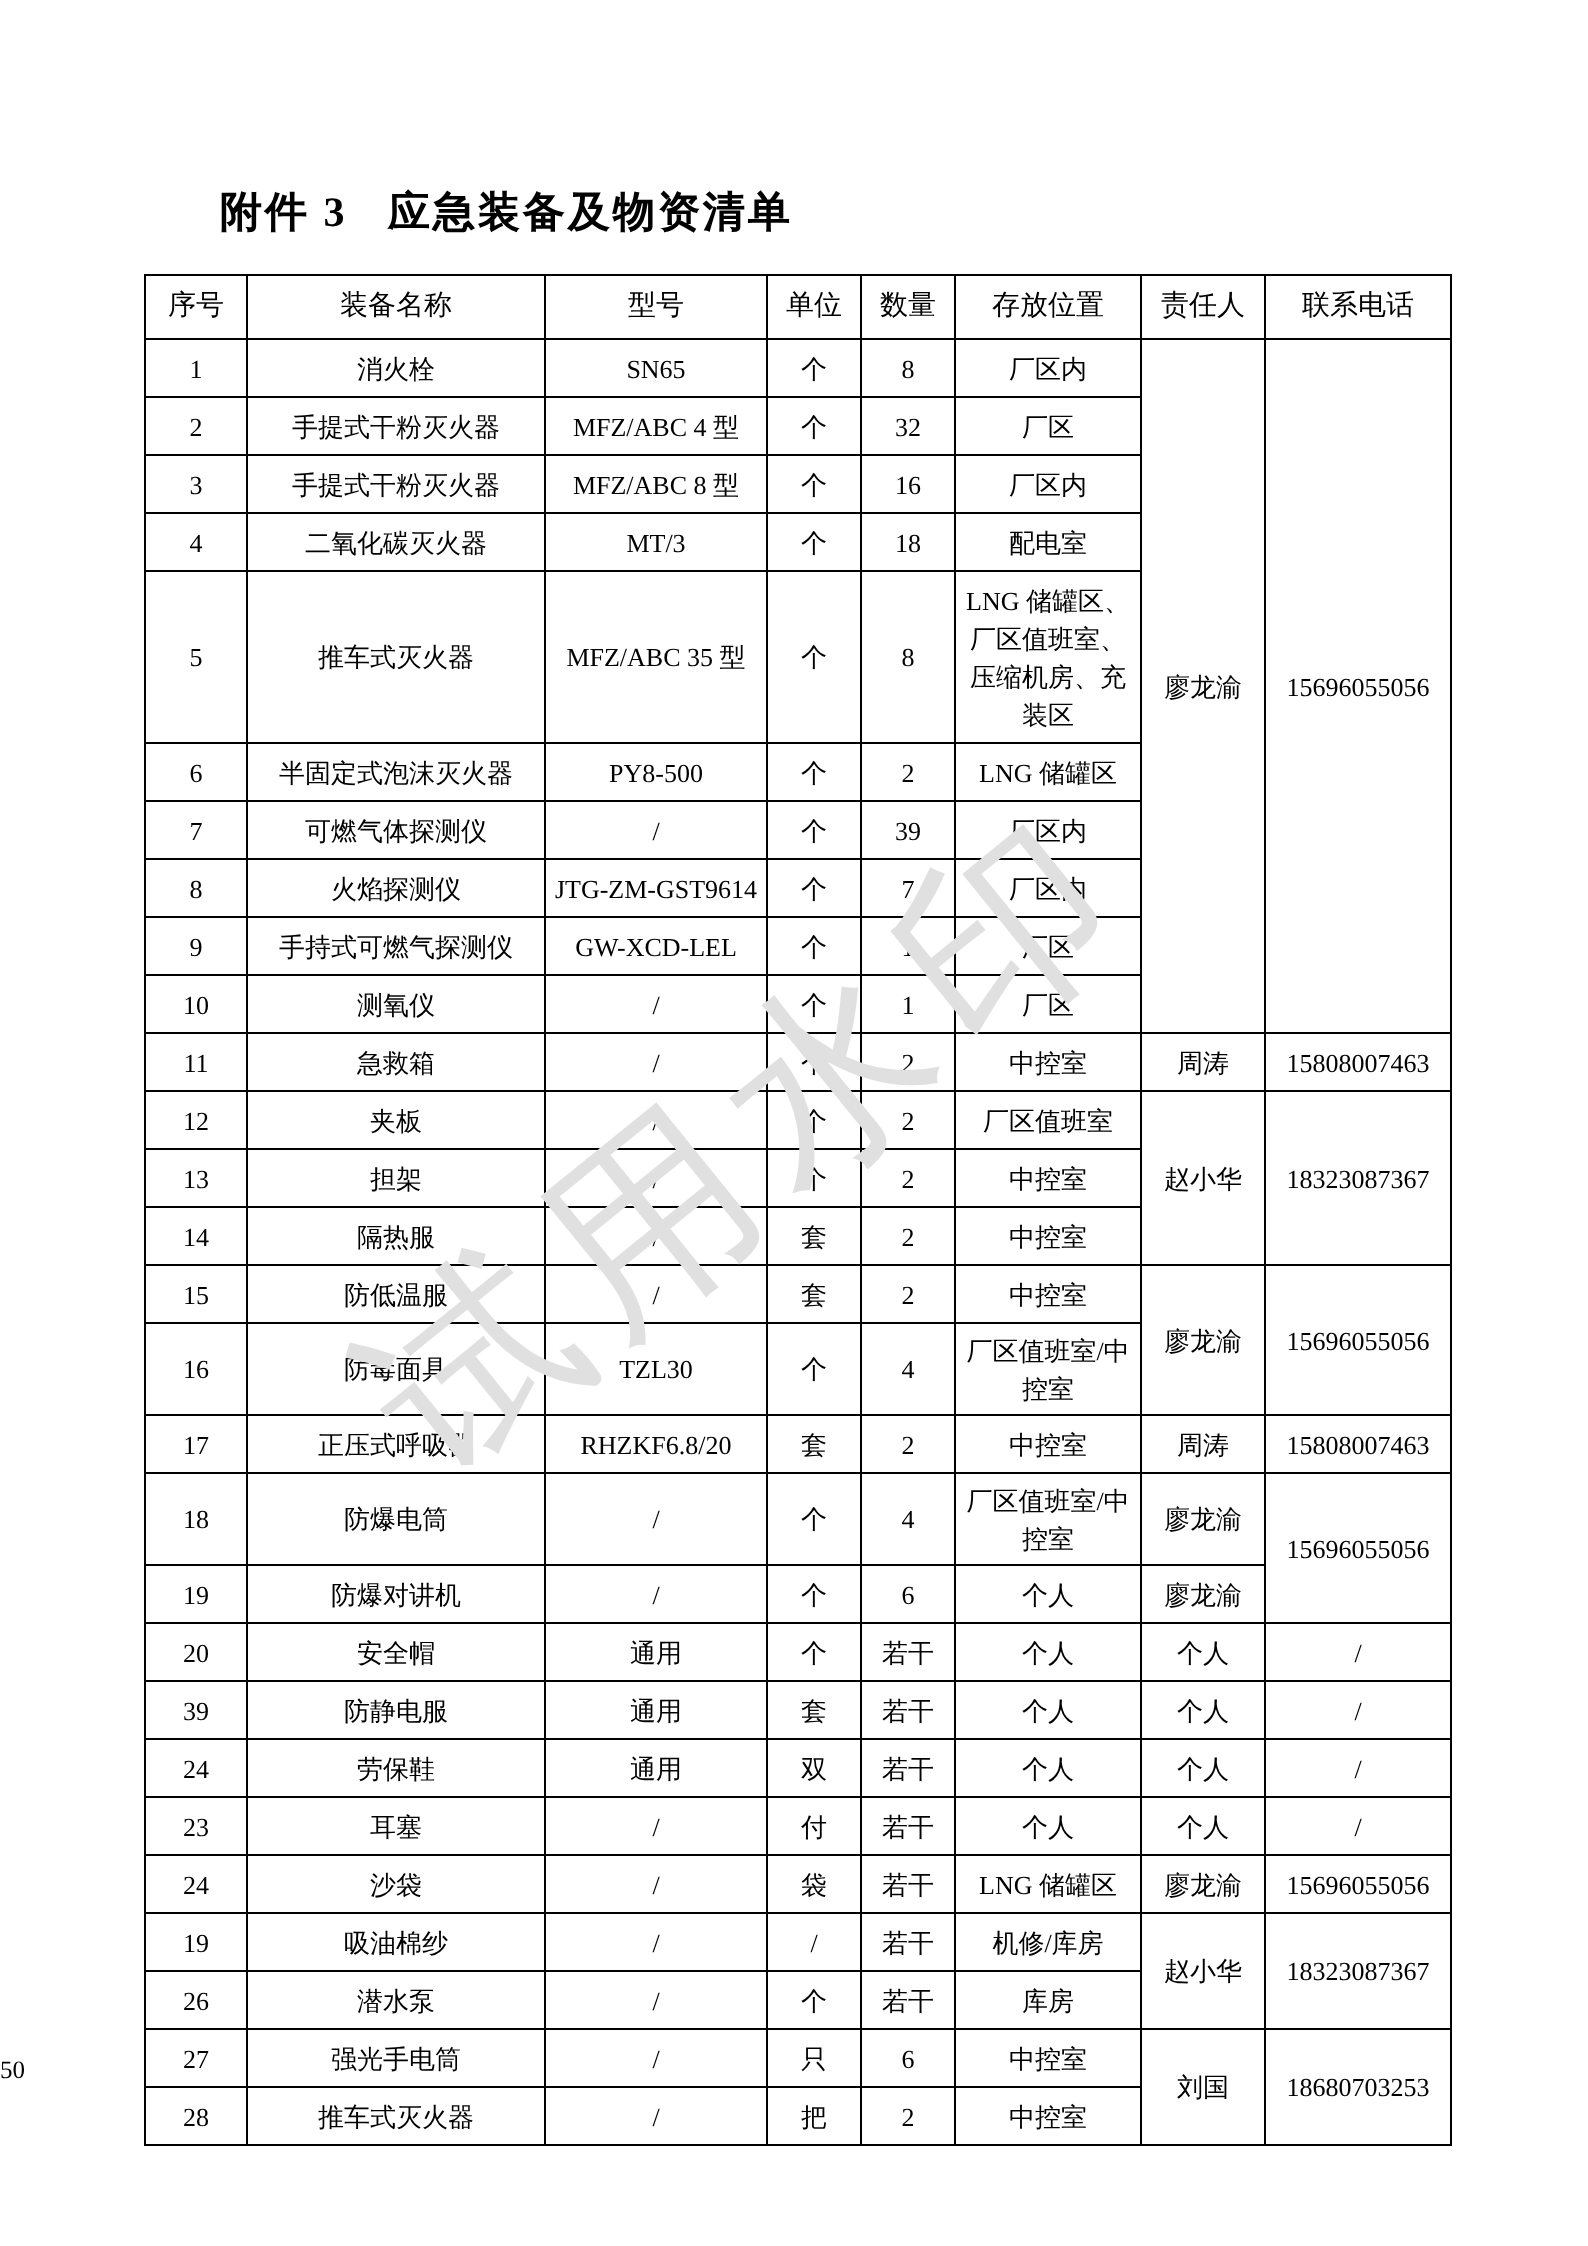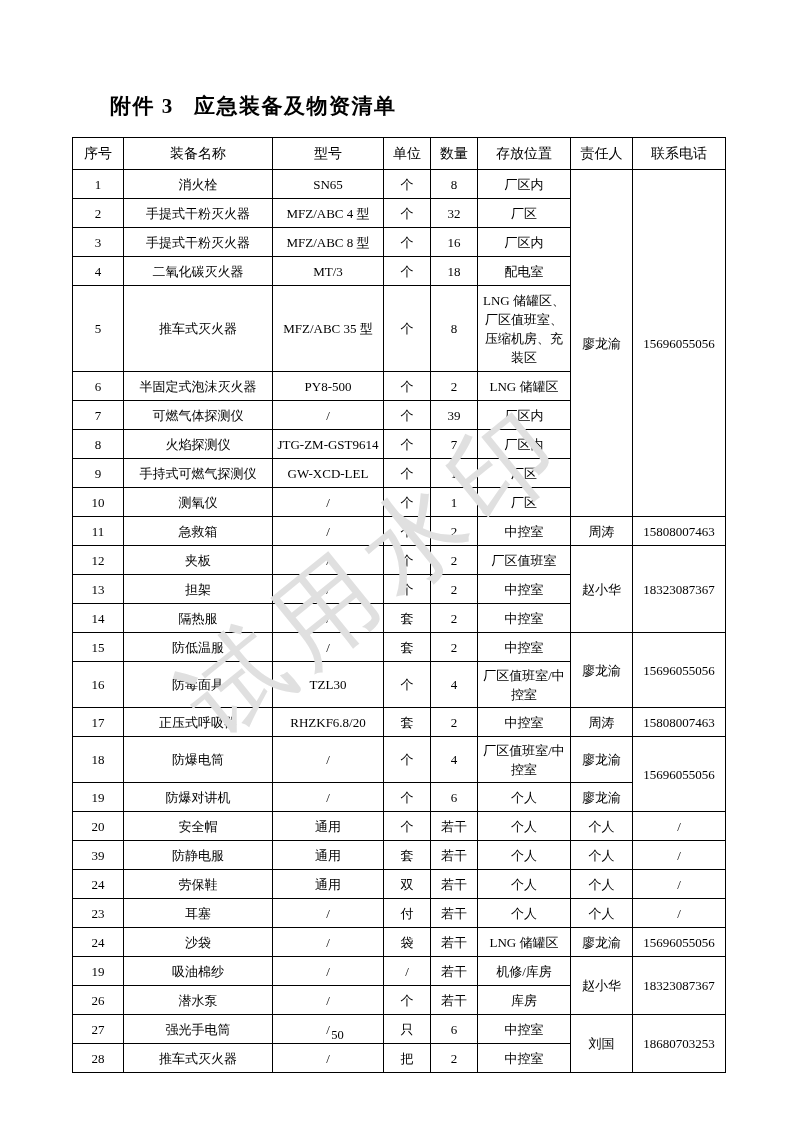--- a/index.html
+++ b/index.html
@@ -21,21 +21,21 @@
   table.equip td{
     border:1px solid #000;text-align:center;vertical-align:middle;
     font-size:13px;line-height:19px;padding:2px 3px;height:24px;
     overflow:hidden;word-break:break-all;
   }
   table.equip tr.hdr td{
     font-weight:normal;height:27px;font-size:14px;
   }
   .page-number{
     position:absolute;left:0;top:1028px;width:675px;
-    text-align:center;font-size:12.5px;
+    text-align:left;font-size:12.5px;
   }
   .watermark{
     position:absolute;left:375px;top:572px;
     transform:translate(-50%,-50%) rotate(-39deg);
     font-size:102px;letter-spacing:12px;white-space:nowrap;
     color:#e0e0e0;z-index:5;pointer-events:none;
     font-family:"Liberation Serif","DejaVu Serif",serif;
   }
 </style>
 </head>

